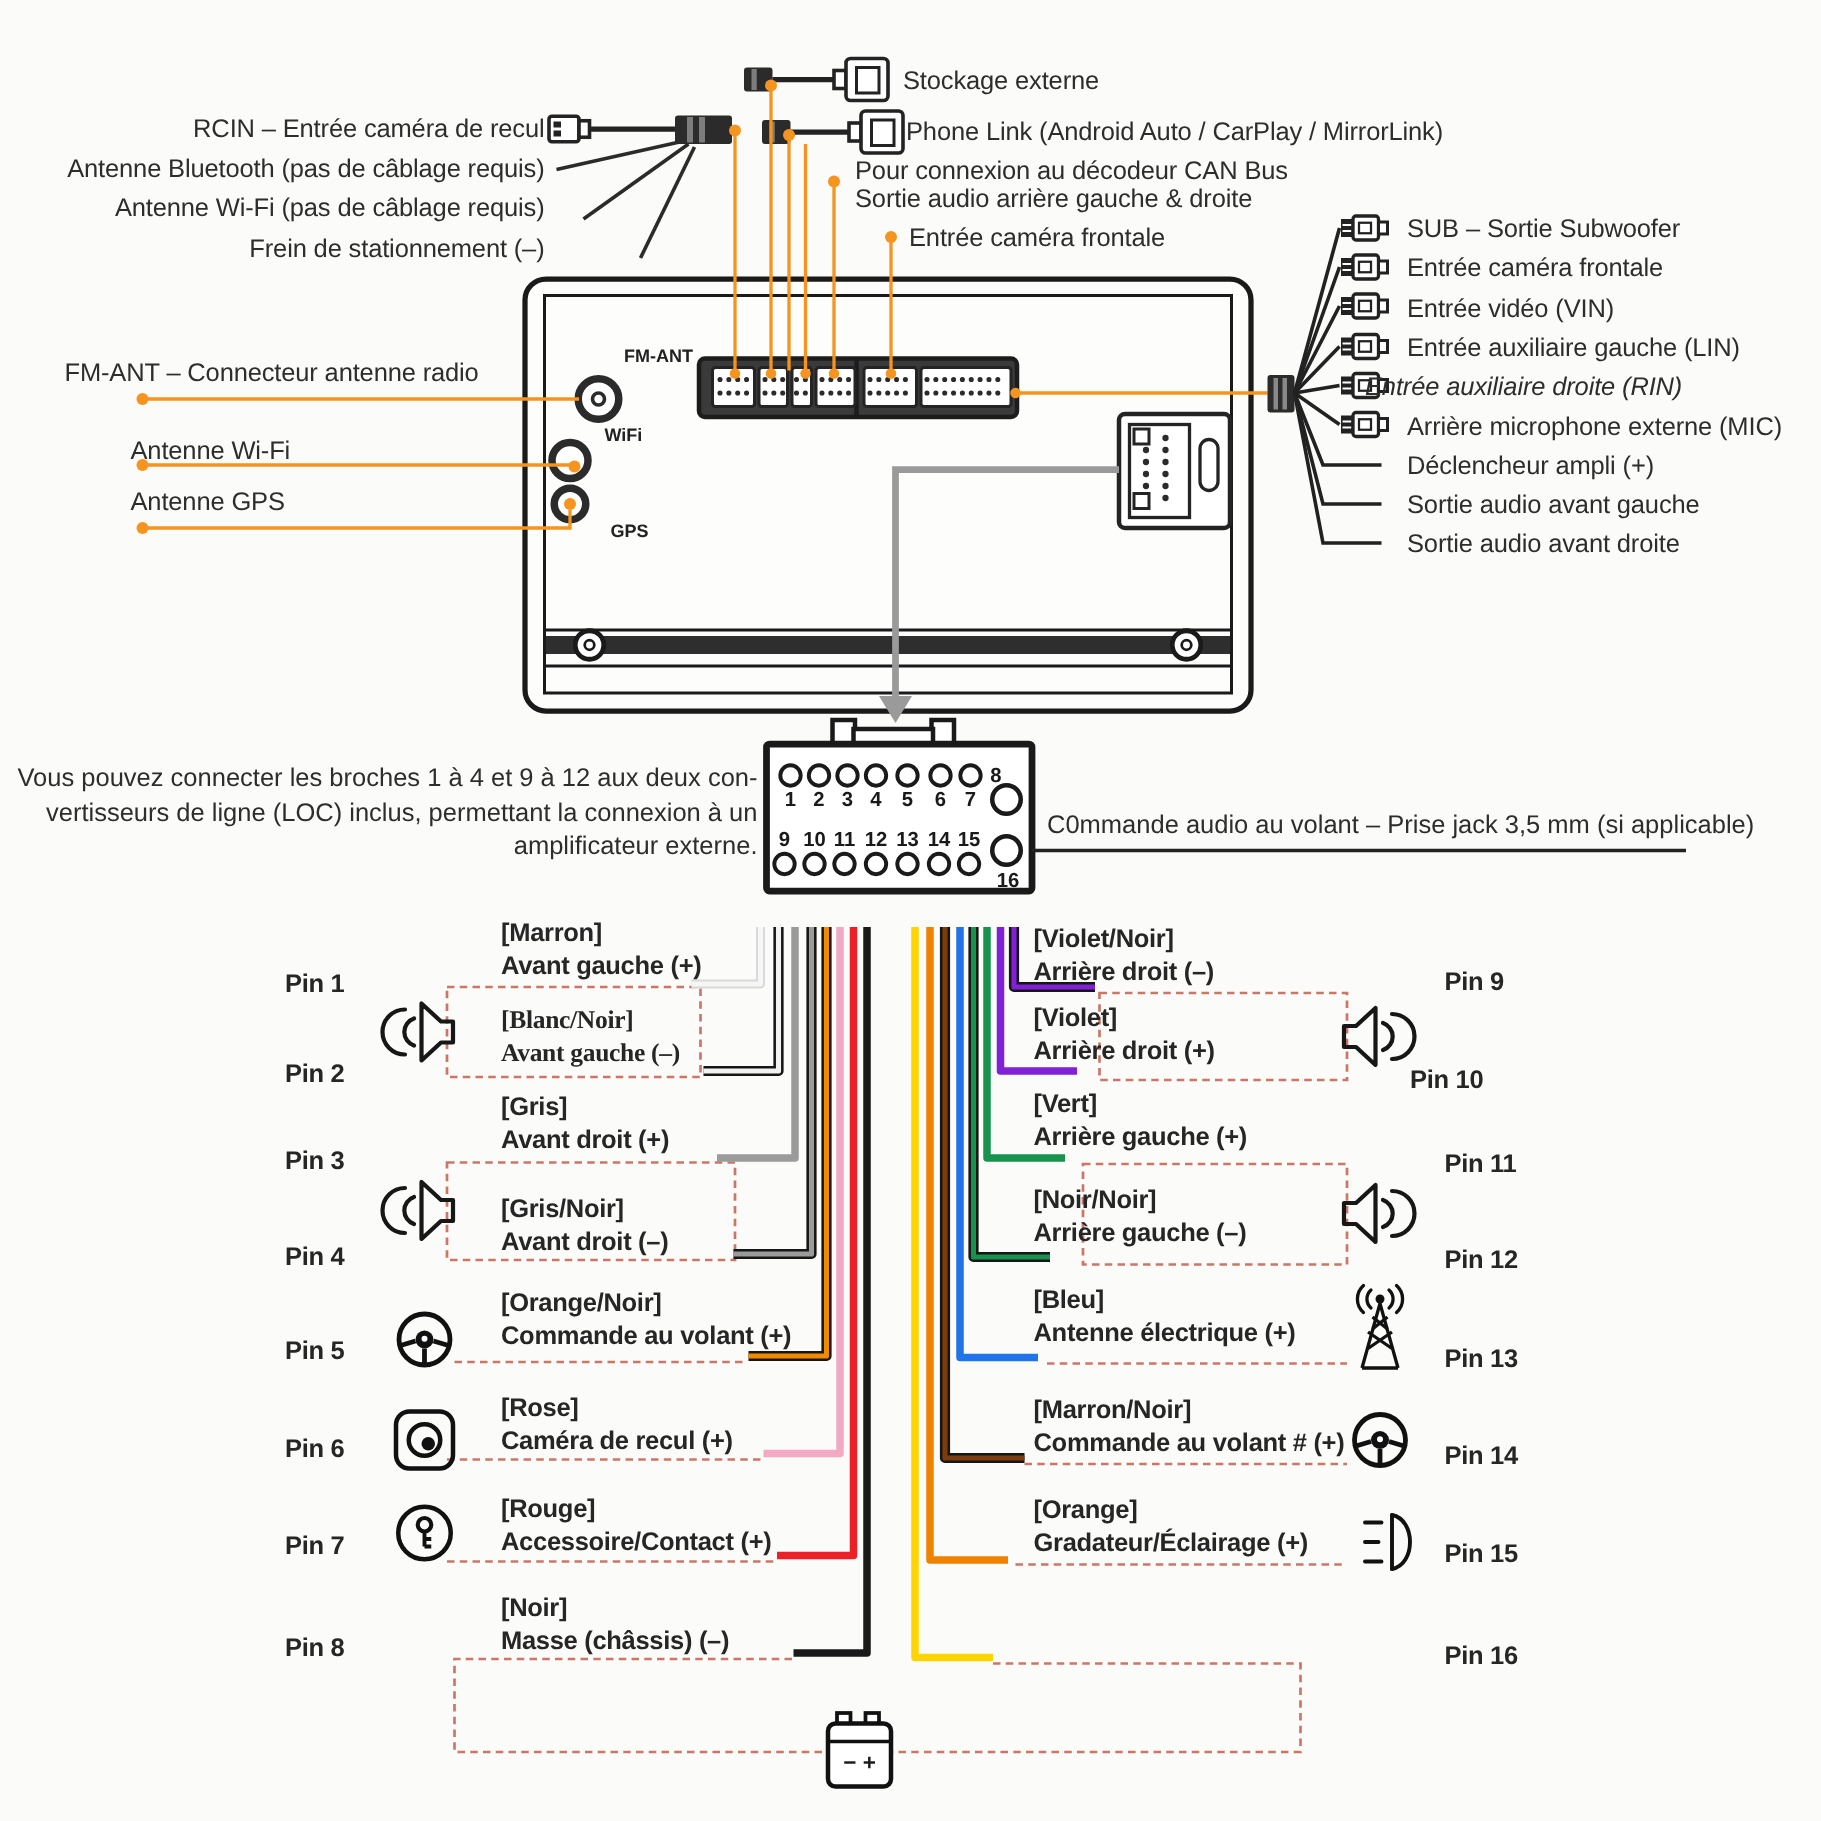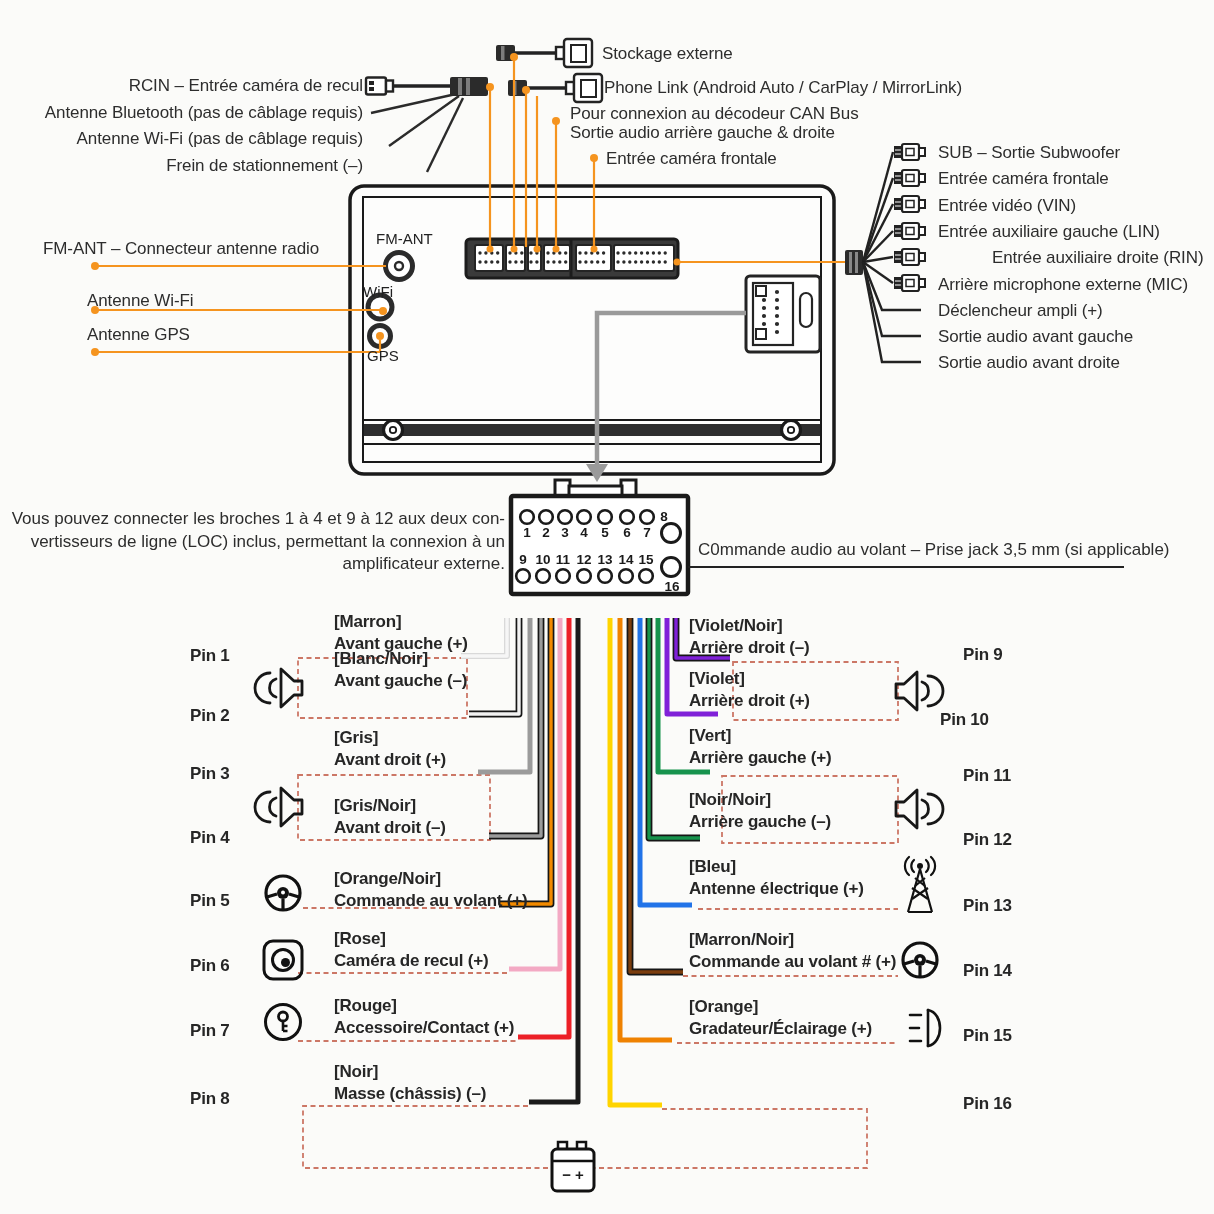--- a/index.html
+++ b/index.html
@@ -5,21 +5,21 @@
   html,body{margin:0;padding:0;background:#ffffff;}
   .canvas{position:relative;width:1214px;height:1214px;background:#fbfbf9;overflow:hidden;
           font-family:"Liberation Sans","DejaVu Sans",sans-serif;color:#2d2d2d;}
   .canvas svg.art{position:absolute;left:0;top:0;}
   .lbl{position:absolute;font-size:17px;line-height:20px;letter-spacing:-0.1px;white-space:pre-line;}
   .ra{text-align:right;}
   .two{line-height:18.5px;}
   .wlabel{position:absolute;font-size:17px;font-weight:bold;line-height:21.5px;letter-spacing:-0.2px;color:#262626;white-space:pre-line;}
   .wlabel span{display:block;}
   .pnum{position:absolute;font-size:17px;font-weight:bold;color:#262626;letter-spacing:-0.2px;}
-  .mini{position:absolute;font-size:15px;font-weight:normal;color:#222;letter-spacing:0;}
+  .mini{position:absolute;font-size:12px;font-weight:bold;color:#222;letter-spacing:0;margin-left:40px;}
   .note{position:absolute;font-size:17px;line-height:22.6px;white-space:pre-line;}
   svg text{font-family:"Liberation Sans","DejaVu Sans",sans-serif;font-weight:bold;fill:#1a1a1a;}
 </style>
 </head>
 <body>
 
 <div class="canvas">
 
 <svg class="art" width="1214" height="1214" viewBox="0 0 1214 1214">
   <defs>
@@ -375,36 +375,36 @@
 <div class="lbl" style="left:87px;top:325px;">Antenne GPS</div>
 
 <div class="mini" style="left:376px;top:230px;">FM-ANT</div>
 <div class="mini" style="left:363px;top:283px;">WiFi</div>
 <div class="mini" style="left:367px;top:347px;">GPS</div>
 
 <div class="lbl" style="left:938px;top:143px;">SUB – Sortie Subwoofer</div>
 <div class="lbl" style="left:938px;top:169px;">Entrée caméra frontale</div>
 <div class="lbl" style="left:938px;top:196px;">Entrée vidéo (VIN)</div>
 <div class="lbl" style="left:938px;top:222px;">Entrée auxiliaire gauche (LIN)</div>
-<div class="lbl" style="left:992px;top:248px;">Entrée auxiliaire droite (RIN)</div>
+<div class="lbl" style="left:910px;top:248px;font-style:italic;">Entrée auxiliaire droite (RIN)</div>
 <div class="lbl" style="left:938px;top:275px;">Arrière microphone externe (MIC)</div>
 <div class="lbl" style="left:938px;top:301px;">Déclencheur ampli (+)</div>
 <div class="lbl" style="left:938px;top:327px;">Sortie audio avant gauche</div>
 <div class="lbl" style="left:938px;top:353px;">Sortie audio avant droite</div>
 
 <div class="note ra" style="left:8px;top:508px;width:497px;">Vous pouvez connecter les broches 1 à 4 et 9 à 12 aux deux con-
 vertisseurs de ligne (LOC) inclus, permettant la connexion à un
 amplificateur externe.</div>
 <div class="note" style="left:698px;top:539px;">C0mmande audio au volant – Prise jack 3,5 mm (si applicable)</div>
 
 <div class="wlabel" style="left:334px;top:611px;width:260px;"><span>[Marron]</span><span>Avant gauche (+)</span></div>
-<div class="wlabel" style="left:334px;top:648px;width:260px;"><span>[Blanc/Noir]</span><span>Avant gauche (–)</span></div>
+<div class="wlabel" style="left:334px;top:669px;width:260px;font-family:Liberation Serif, serif;"><span>[Blanc/Noir]</span><span>Avant gauche (–)</span></div>
 <div class="wlabel" style="left:334px;top:727px;width:260px;"><span>[Gris]</span><span>Avant droit (+)</span></div>
 <div class="wlabel" style="left:334px;top:795px;width:260px;"><span>[Gris/Noir]</span><span>Avant droit (–)</span></div>
-<div class="wlabel" style="left:334px;top:858px;width:260px;margin-top:10px;"><span>[Orange/Noir]</span><span>Commande au volant (+)</span></div>
+<div class="wlabel" style="left:334px;top:858px;width:260px;"><span>[Orange/Noir]</span><span>Commande au volant (+)</span></div>
 <div class="wlabel" style="left:334px;top:928px;width:260px;"><span>[Rose]</span><span>Caméra de recul (+)</span></div>
 <div class="wlabel" style="left:334px;top:995px;width:260px;"><span>[Rouge]</span><span>Accessoire/Contact (+)</span></div>
 <div class="wlabel" style="left:334px;top:1061px;width:260px;"><span>[Noir]</span><span>Masse (châssis) (–)</span></div>
 
 <div class="wlabel" style="left:689px;top:615px;width:310px;"><span>[Violet/Noir]</span><span>Arrière droit (–)</span></div>
 <div class="wlabel" style="left:689px;top:668px;width:310px;"><span>[Violet]</span><span>Arrière droit (+)</span></div>
 <div class="wlabel" style="left:689px;top:725px;width:310px;"><span>[Vert]</span><span>Arrière gauche (+)</span></div>
 <div class="wlabel" style="left:689px;top:789px;width:310px;"><span>[Noir/Noir]</span><span>Arrière gauche (–)</span></div>
 <div class="wlabel" style="left:689px;top:856px;width:310px;"><span>[Bleu]</span><span>Antenne électrique (+)</span></div>
 <div class="wlabel" style="left:689px;top:929px;width:310px;"><span>[Marron/Noir]</span><span>Commande au volant # (+)</span></div>

